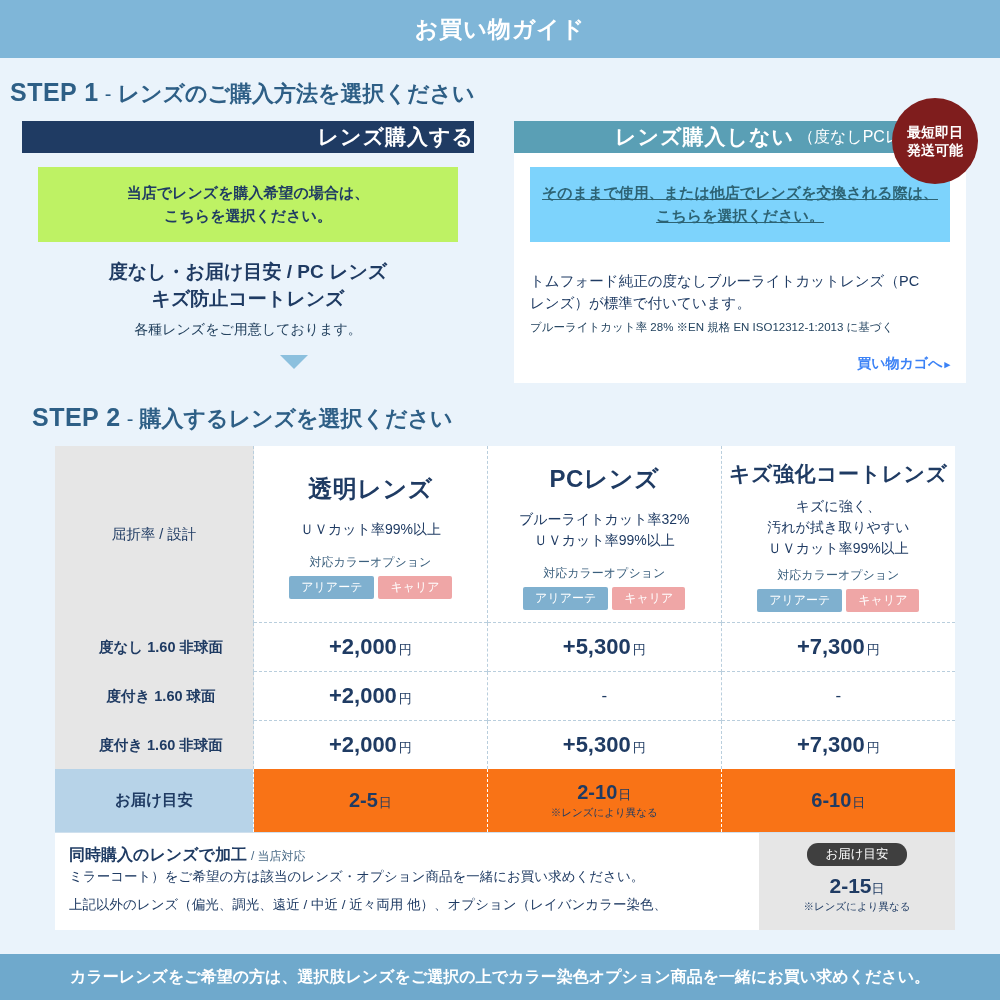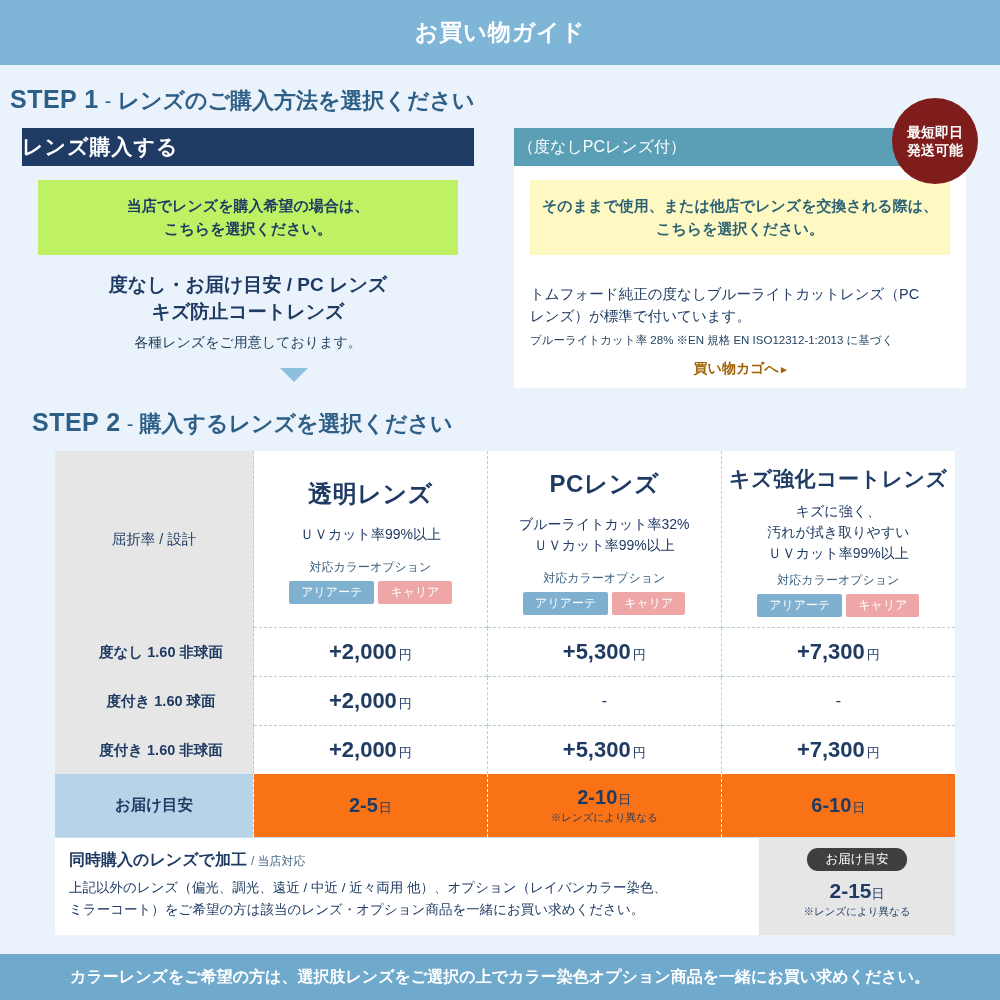--- a/index.html
+++ b/index.html
@@ -17,21 +17,21 @@
   .page {
     position: relative;
     width: 1000px;
     height: 1000px;
     background: #eaf3fb;
     box-sizing: border-box;
     overflow: hidden;
   }
   
   .header {
-    height: 65px;
+    height: 58px;
     background: #7fb6d8;
     display: flex;
     align-items: center;
     justify-content: center;
   }
   .header-title {
     color: #ffffff;
     font-size: 23px;
     font-weight: bold;
     letter-spacing: 1px;
@@ -65,24 +65,24 @@
   .step1-cols {
     display: flex;
     gap: 40px;
     padding: 0 22px;
     box-sizing: border-box;
   }
   .col {
     width: 452px;
   }
   .col-head {
-    height: 38px;
+    height: 32px;
     display: flex;
     align-items: center;
-    justify-content: flex-start;
+    justify-content: flex-end;
     color: #ffffff;
     font-size: 21px;
     font-weight: bold;
     letter-spacing: 1px;
   }
   .col-head.dark {
     background: #1f3b63;
   }
   .col-head.teal {
     background: #5a9fb5;
@@ -106,22 +106,23 @@
     font-size: 15px;
     font-weight: bold;
     line-height: 1.55;
     padding: 14px 8px;
   }
   .notice-box.blue {
     background: #bef264;
     color: #1f3b63;
   }
   .notice-box.lightblue {
-    background: #fef9c3;
+    background: #7dd3fc;
     color: #2d6374;
+    text-decoration: underline;
   }
   .lens-kinds {
     text-align: center;
     margin-top: 16px;
   }
   .lens-kinds .big {
     font-size: 19px;
     font-weight: bold;
     color: #1f3b63;
     line-height: 1.45;
@@ -136,24 +137,24 @@
     line-height: 1.55;
     color: #1f3b63;
     margin-top: 28px;
   }
   .desc-sub {
     font-size: 11.5px;
     color: #23435f;
     margin-top: 6px;
   }
   .cart-link {
-    margin-top: 12px;
-    text-align: center;
+    margin-top: 20px;
+    text-align: right;
     font-size: 14px;
-    color: #a16207;
+    color: #3b82f6;
     font-weight: bold;
   }
   .cart-link .arrow {
     font-size: 11px;
     margin-left: 2px;
   }
   
   .badge {
     position: absolute;
     right: 22px;
@@ -415,20 +416,21 @@
           <div class="big">度なし・お届け目安 / PC レンズ</div>
           <div class="big">キズ防止コートレンズ</div>
           <div class="small">各種レンズをご用意しております。</div>
         </div>
       </div>
       <div class="down-arrow"><span></span></div>
     </div>
 
     <div class="col">
       <div class="col-head teal">
+        <span>レンズ購入しない</span>
         <span class="sub">（度なしPCレンズ付）</span>
       </div>
       <div class="col-body white">
         <div class="notice-box lightblue">
           <div>そのままで使用、または他店でレンズを交換される際は、</div>
           <div>こちらを選択ください。</div>
         </div>
         <div class="desc">
           <div>トムフォード純正の度なしブルーライトカットレンズ（PC</div>
           <div>レンズ）が標準で付いています。</div>
@@ -545,22 +547,22 @@
         </tr>
       </tbody>
     </table>
   </div>
 
   <div class="bottom">
     <div class="bottom-left">
       <div class="bl-title">
         <span>同時購入のレンズで加工</span><span class="thin">/ 当店対応</span>
       </div>
+      <div class="bl-text" style="margin-top:0;">ミラーコート）をご希望の方は該当のレンズ・オプション商品を一緒にお買い求めください。</div>
       <div class="bl-text">上記以外のレンズ（偏光、調光、遠近 / 中近 / 近々両用 他）、オプション（レイバンカラー染色、</div>
-      <div class="bl-text" style="margin-top:0;">ミラーコート）をご希望の方は該当のレンズ・オプション商品を一緒にお買い求めください。</div>
     </div>
     <div class="bottom-right">
       <span class="br-pill">お届け目安</span>
       <div class="br-val">
         <span>2-15</span><span class="unit">日</span>
       </div>
       <div class="br-note">※レンズにより異なる</div>
     </div>
   </div>
 

